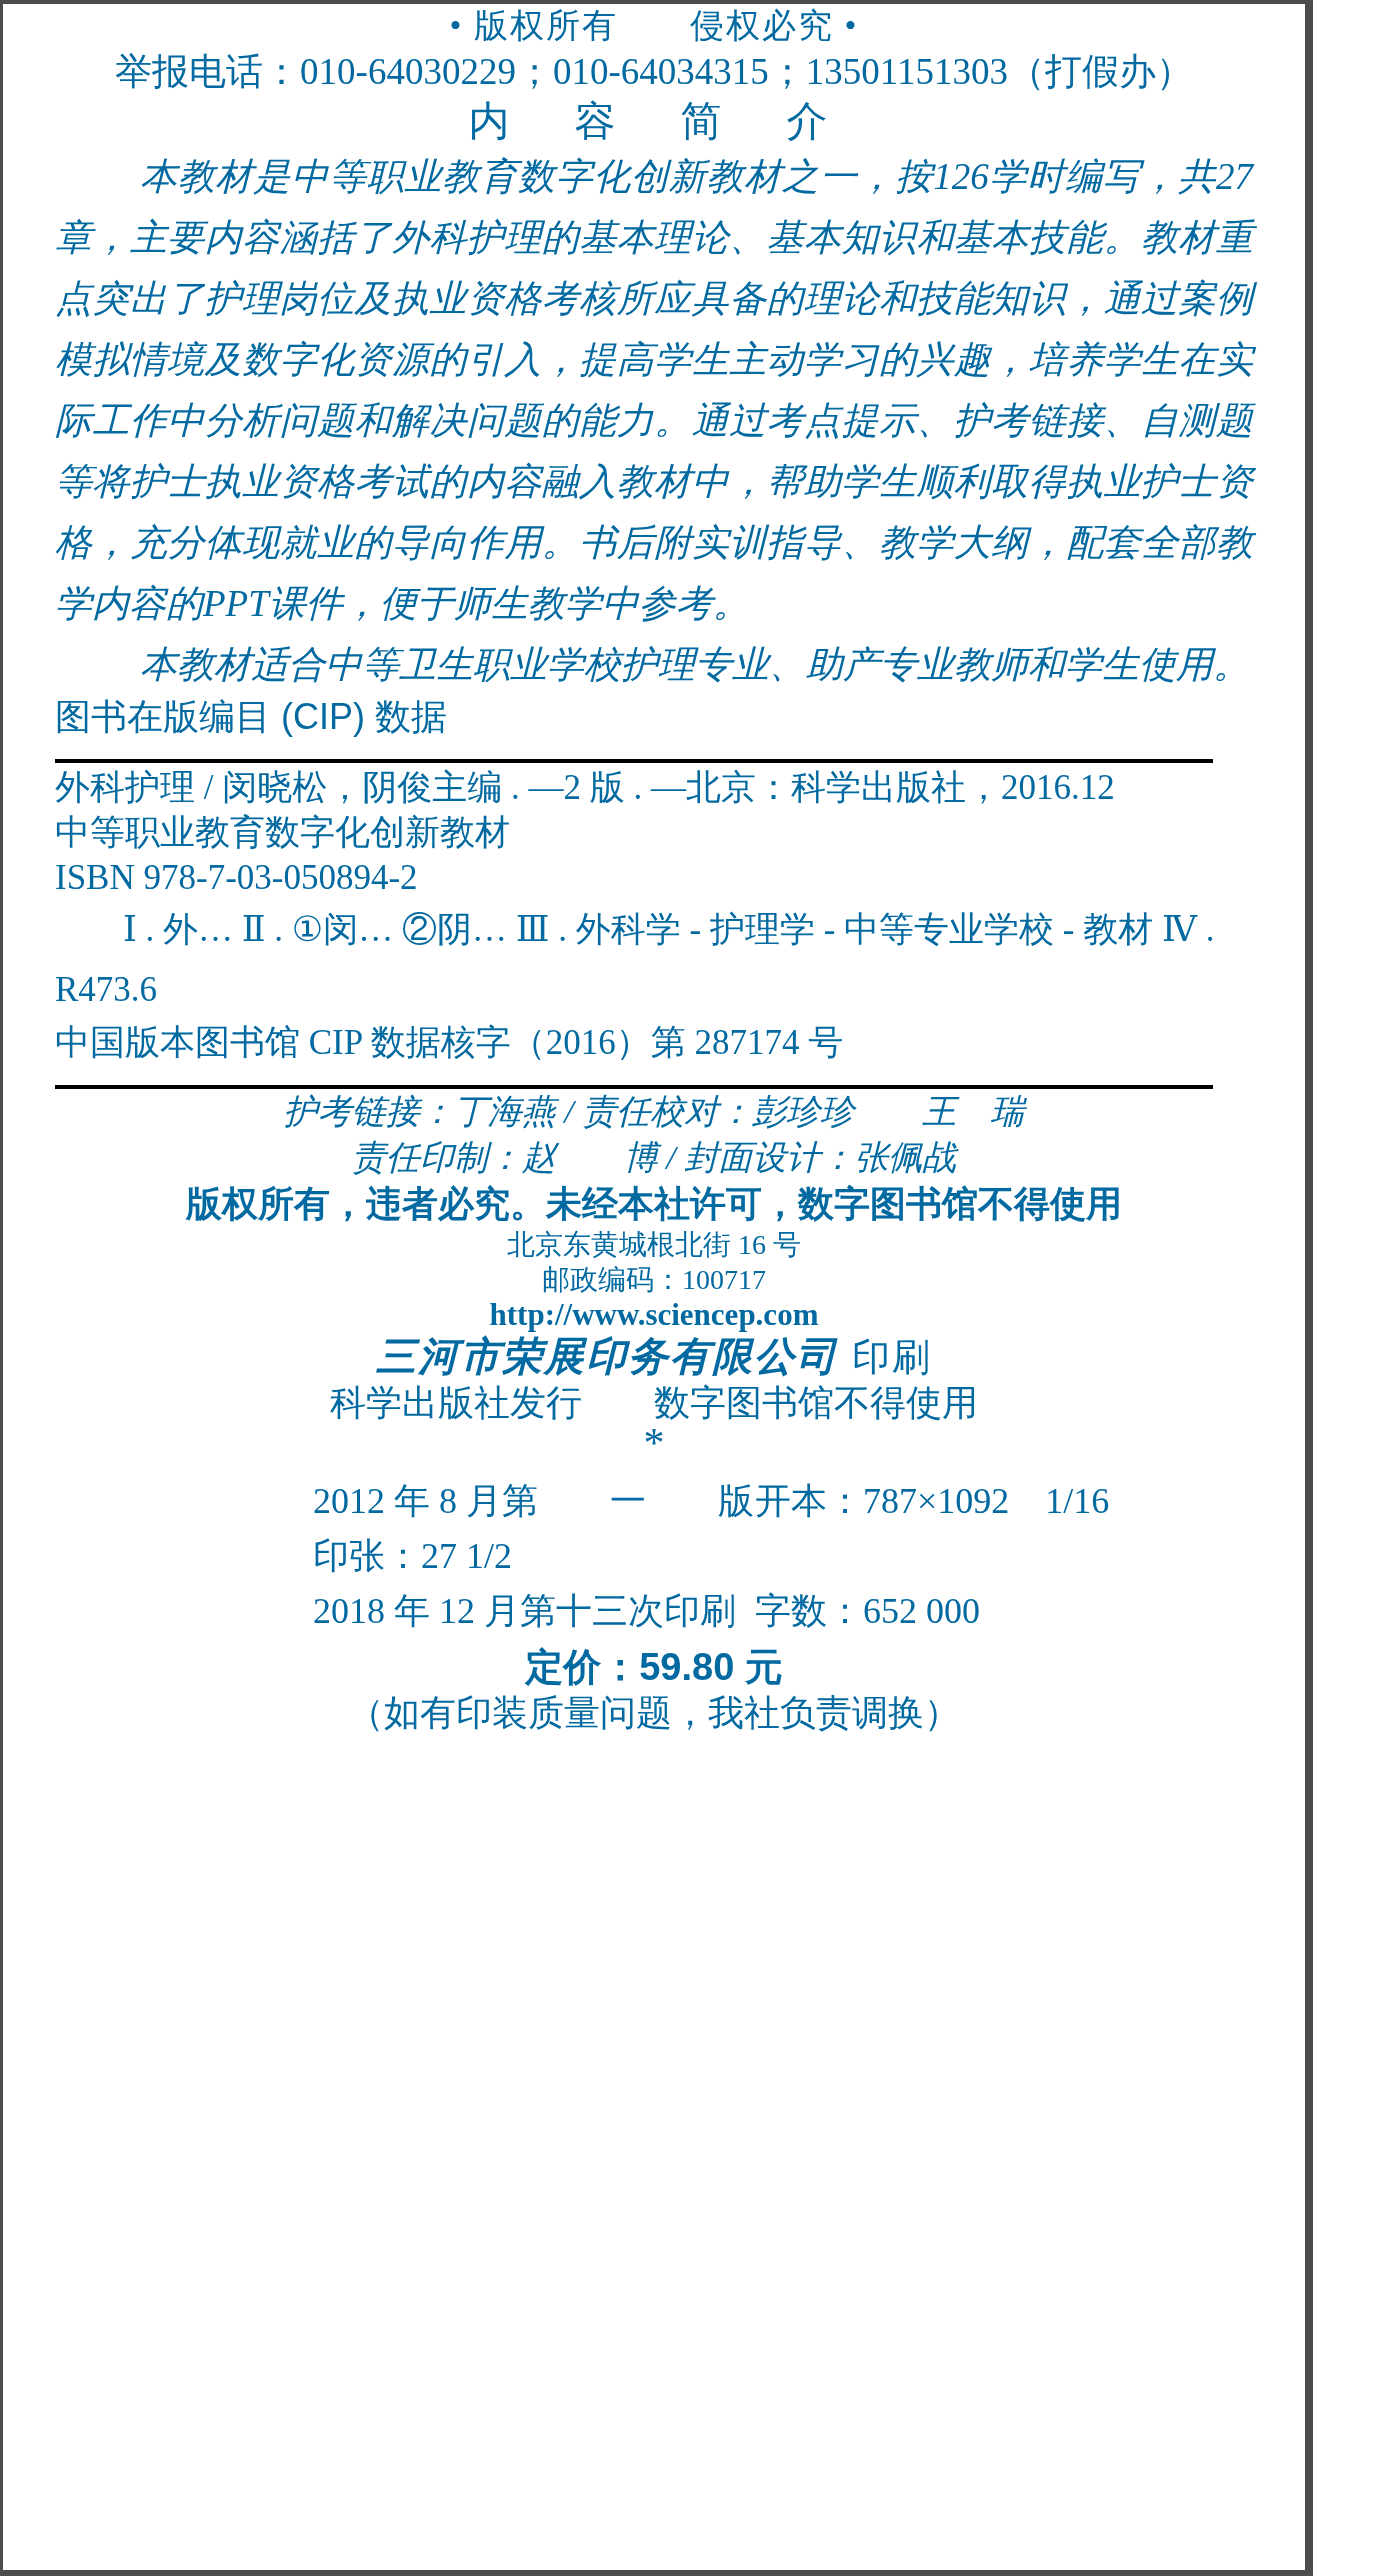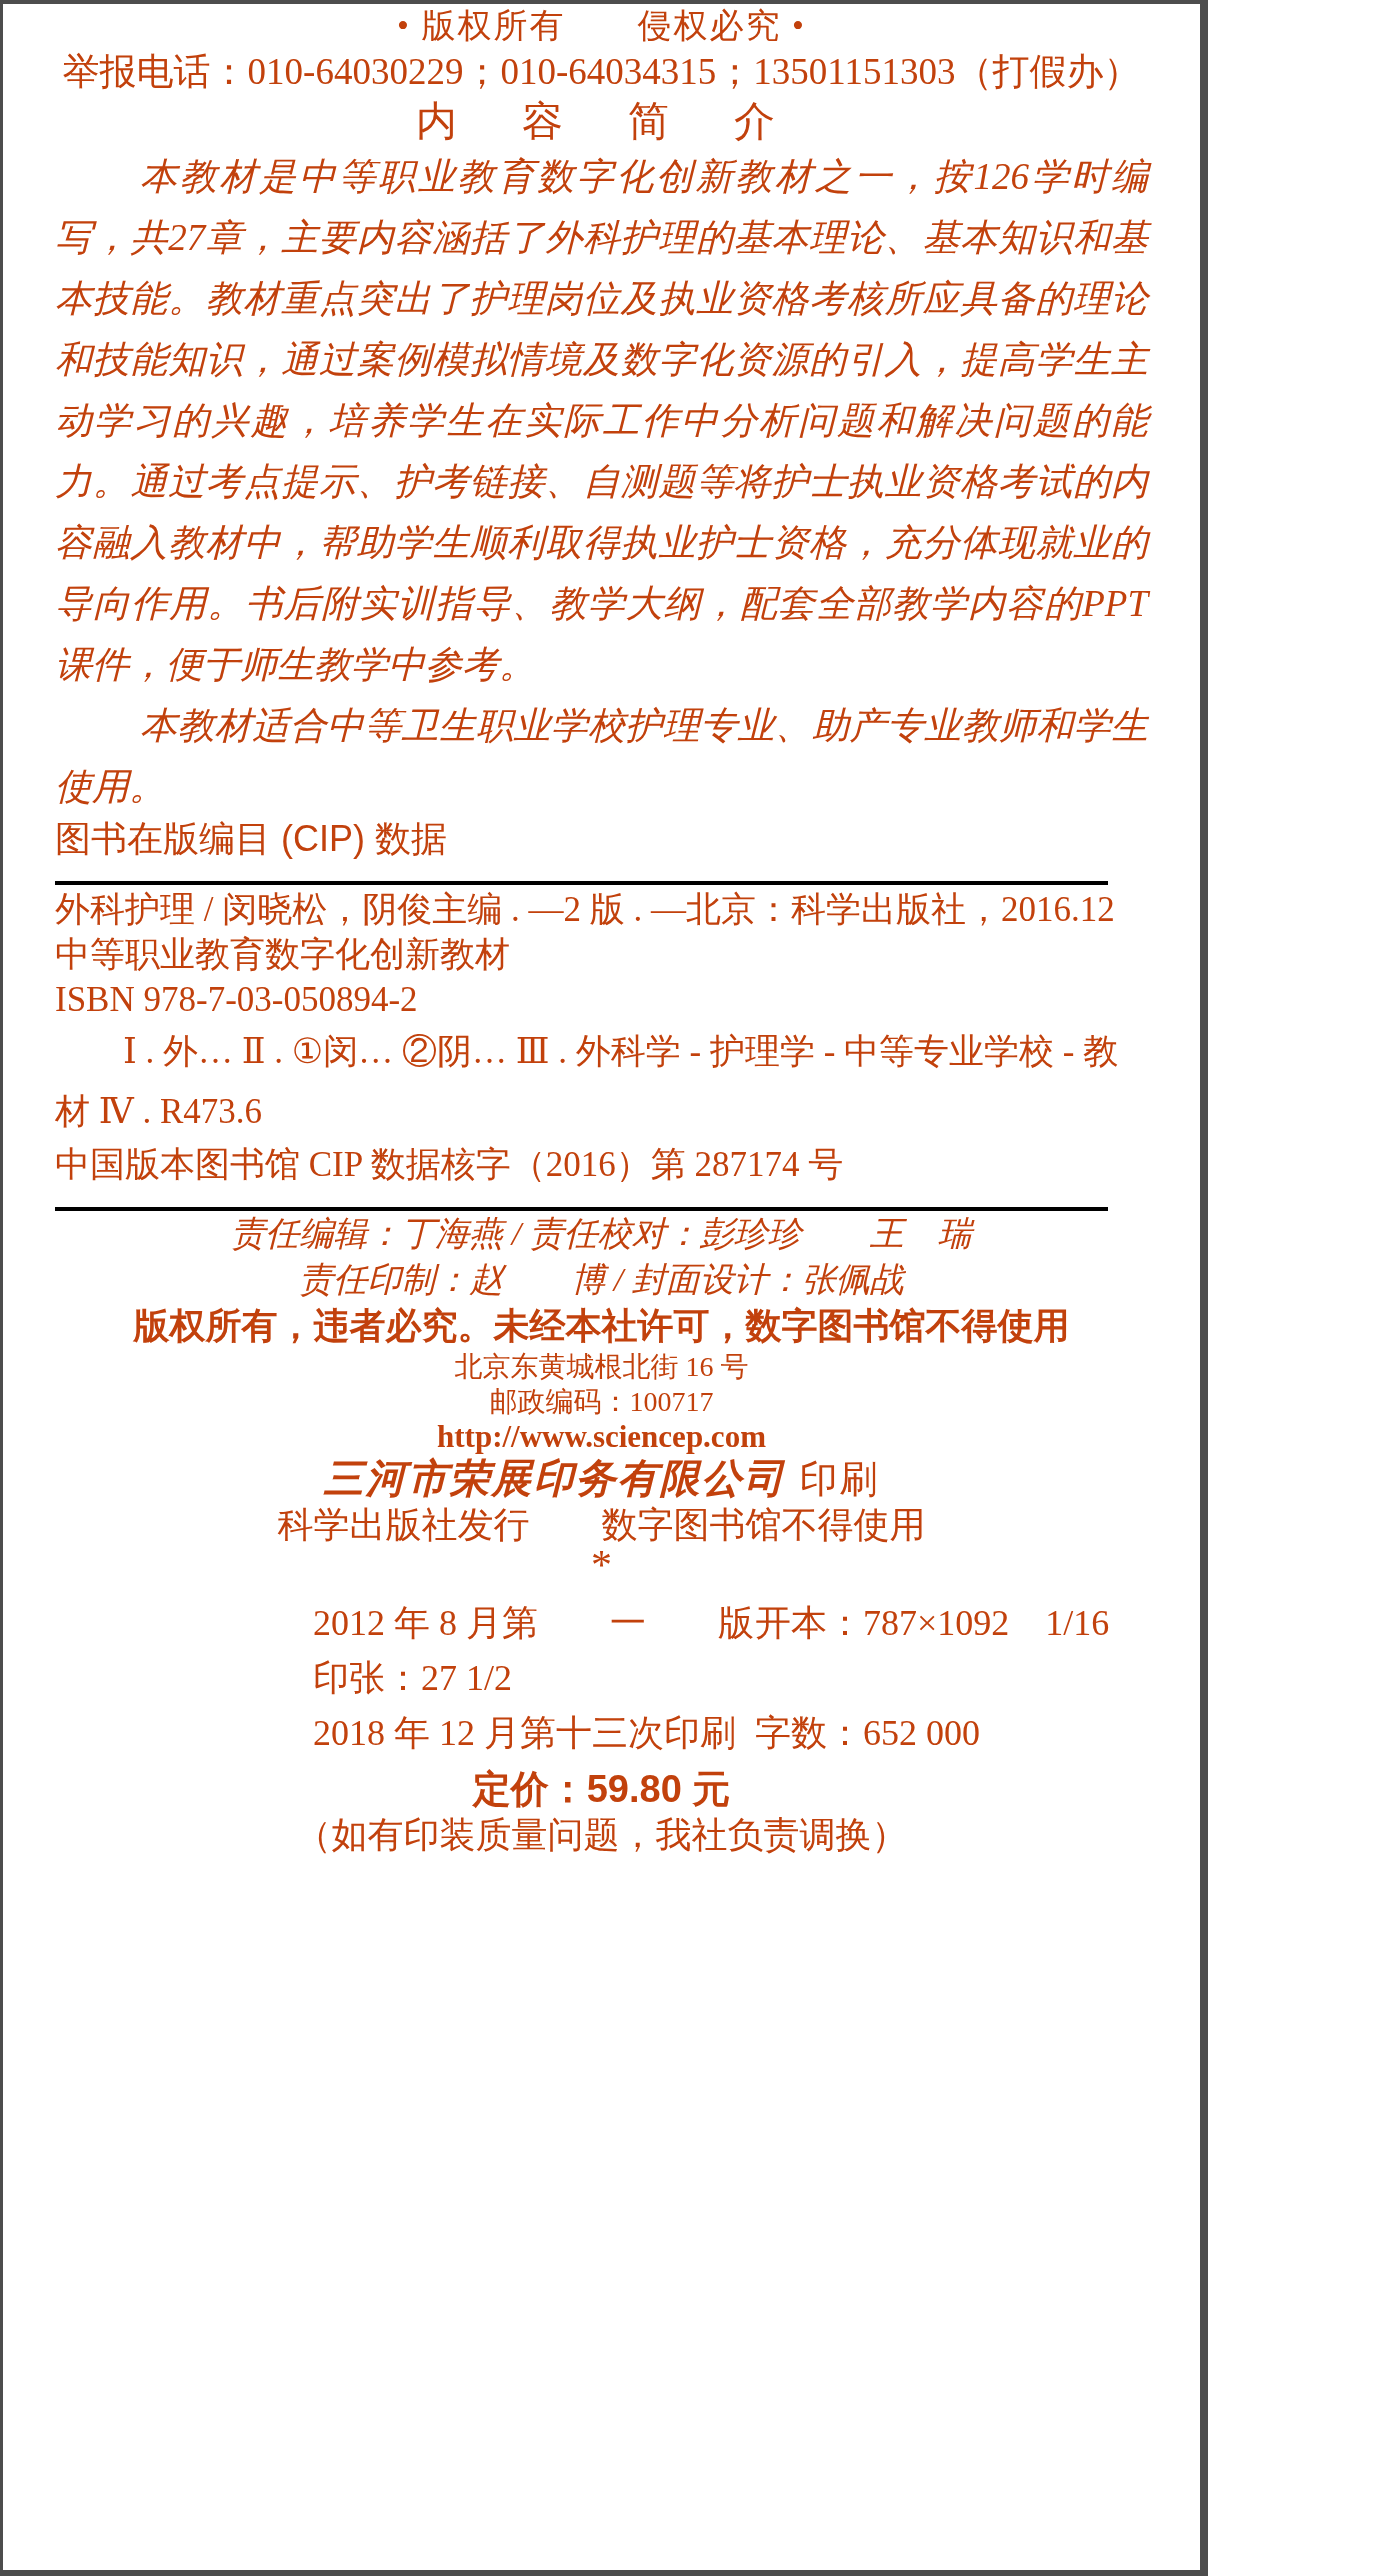--- a/index.html
+++ b/index.html
@@ -1,21 +1,21 @@
 <!DOCTYPE html>
 <html><head>
 <meta charset="utf-8">
 <style>
   html, body { margin: 0; padding: 0; background: #ffffff; }
   .page {
     position: relative;
-    width: 1208px;
+    width: 1313px;
     height: 2576px;
     background: #ffffff;
-    color: #c2410c;
+    color: #0369a1;
     font-family: "Liberation Serif", "DejaVu Serif", serif;
     overflow: hidden;
   }
   
   .edge { position: absolute; background: #4d4d4d; z-index: 5; }
   .edge-top    { top: 0; left: 0; right: 0; height: 4px; }
   .edge-left   { top: 0; left: 0; bottom: 0; width: 3px; }
   .edge-right  { top: 0; right: 0; bottom: 0; width: 8px; }
   .edge-bottom { bottom: 0; left: 0; right: 0; height: 6px; }
 
@@ -167,21 +167,21 @@
     <div class="cip-body">
       <p class="cip-line">外科护理 / 闵晓松，阴俊主编 . —2 版 . —北京：科学出版社，2016.12</p>
       <p class="cip-line">中等职业教育数字化创新教材</p>
       <p class="cip-line">ISBN 978-7-03-050894-2</p>
       <p class="cip-class">Ⅰ . 外… Ⅱ . ①闵… ②阴… Ⅲ . 外科学 - 护理学 - 中等专业学校 - 教材 Ⅳ . R473.6</p>
       <p class="cip-record">中国版本图书馆 CIP 数据核字（2016）第 287174 号</p>
     </div>
 
     <div class="rule"></div>
 
-    <p class="staff staff-1">责任编辑：丁海燕 / 责任校对：彭珍珍　　王　瑞</p>
+    <p class="staff staff-1">护考链接：丁海燕 / 责任校对：彭珍珍　　王　瑞</p>
     <p class="staff staff-2">责任印制：赵　　博 / 封面设计：张佩战</p>
 
     <p class="warning">版权所有，违者必究。未经本社许可，数字图书馆不得使用</p>
 
     <div class="pub">
       <p class="pub-address">北京东黄城根北街 16 号</p>
       <p class="pub-postcode">邮政编码：100717</p>
       <p class="pub-url">http://www.sciencep.com</p>
       <p class="pub-printer"><span class="brush printer">三河市荣展印务有限公司</span><span class="pub-label">印刷</span></p>
       <p class="pub-dist">科学出版社发行　　数字图书馆不得使用</p>

